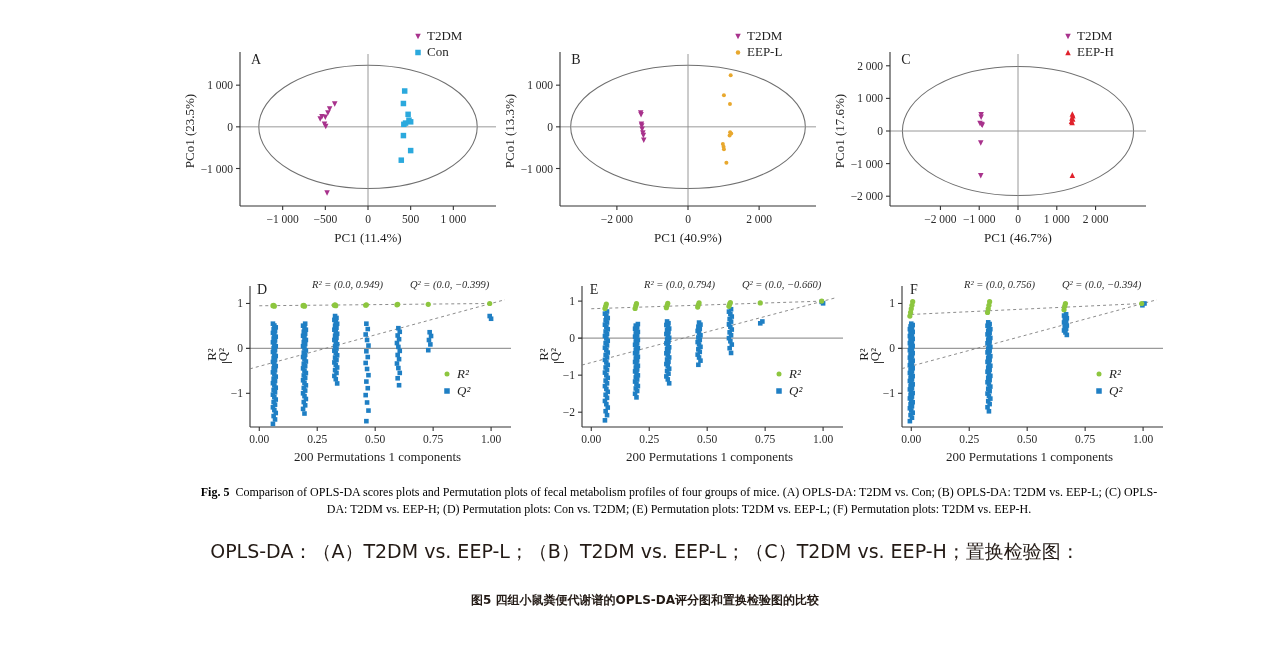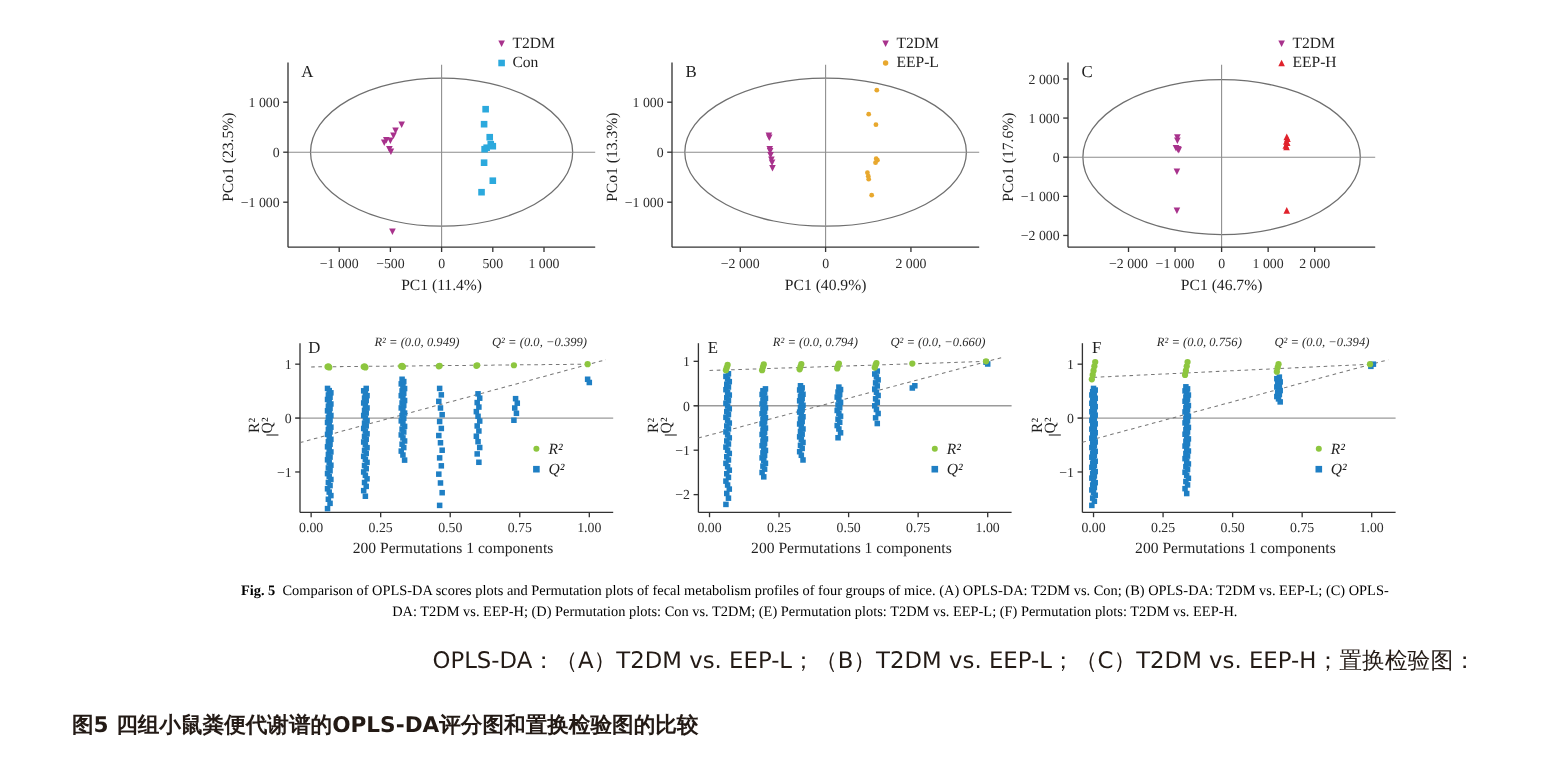--- a/index.html
+++ b/index.html
@@ -36,26 +36,26 @@
   
   .cap-en{
     position:absolute;left:170px;top:484px;width:960px;
     font-family:"Liberation Serif",serif;font-size:12px;line-height:17px;
     text-align:center;color:#000000;margin-left:29px;
   }
   .cap-en b{font-weight:bold;}
   .cap-cn{
     position:absolute;left:60px;top:538px;width:1170px;
     font-family:"DejaVu Sans", sans-serif;font-size:19px;line-height:27px;
-    text-align:right;color:#231a15;letter-spacing:0px;
+    text-align:center;color:#231a15;letter-spacing:0px;
   }
   .cap-cn-title{
     position:absolute;left:60px;top:592px;width:1170px;
-    font-family:"DejaVu Sans", sans-serif;font-size:18px;font-weight:bold;
-    text-align:left;color:#231a15;
+    font-family:"DejaVu Sans", sans-serif;font-size:12px;font-weight:bold;
+    text-align:center;color:#231a15;
   }
 </style>
 </head>
 <body>
 
 <div class="figure-wrap">
 
   <div class="row-top">
     <div class="panel p-a">
       <svg id="svg-A" width="330" height="240">

